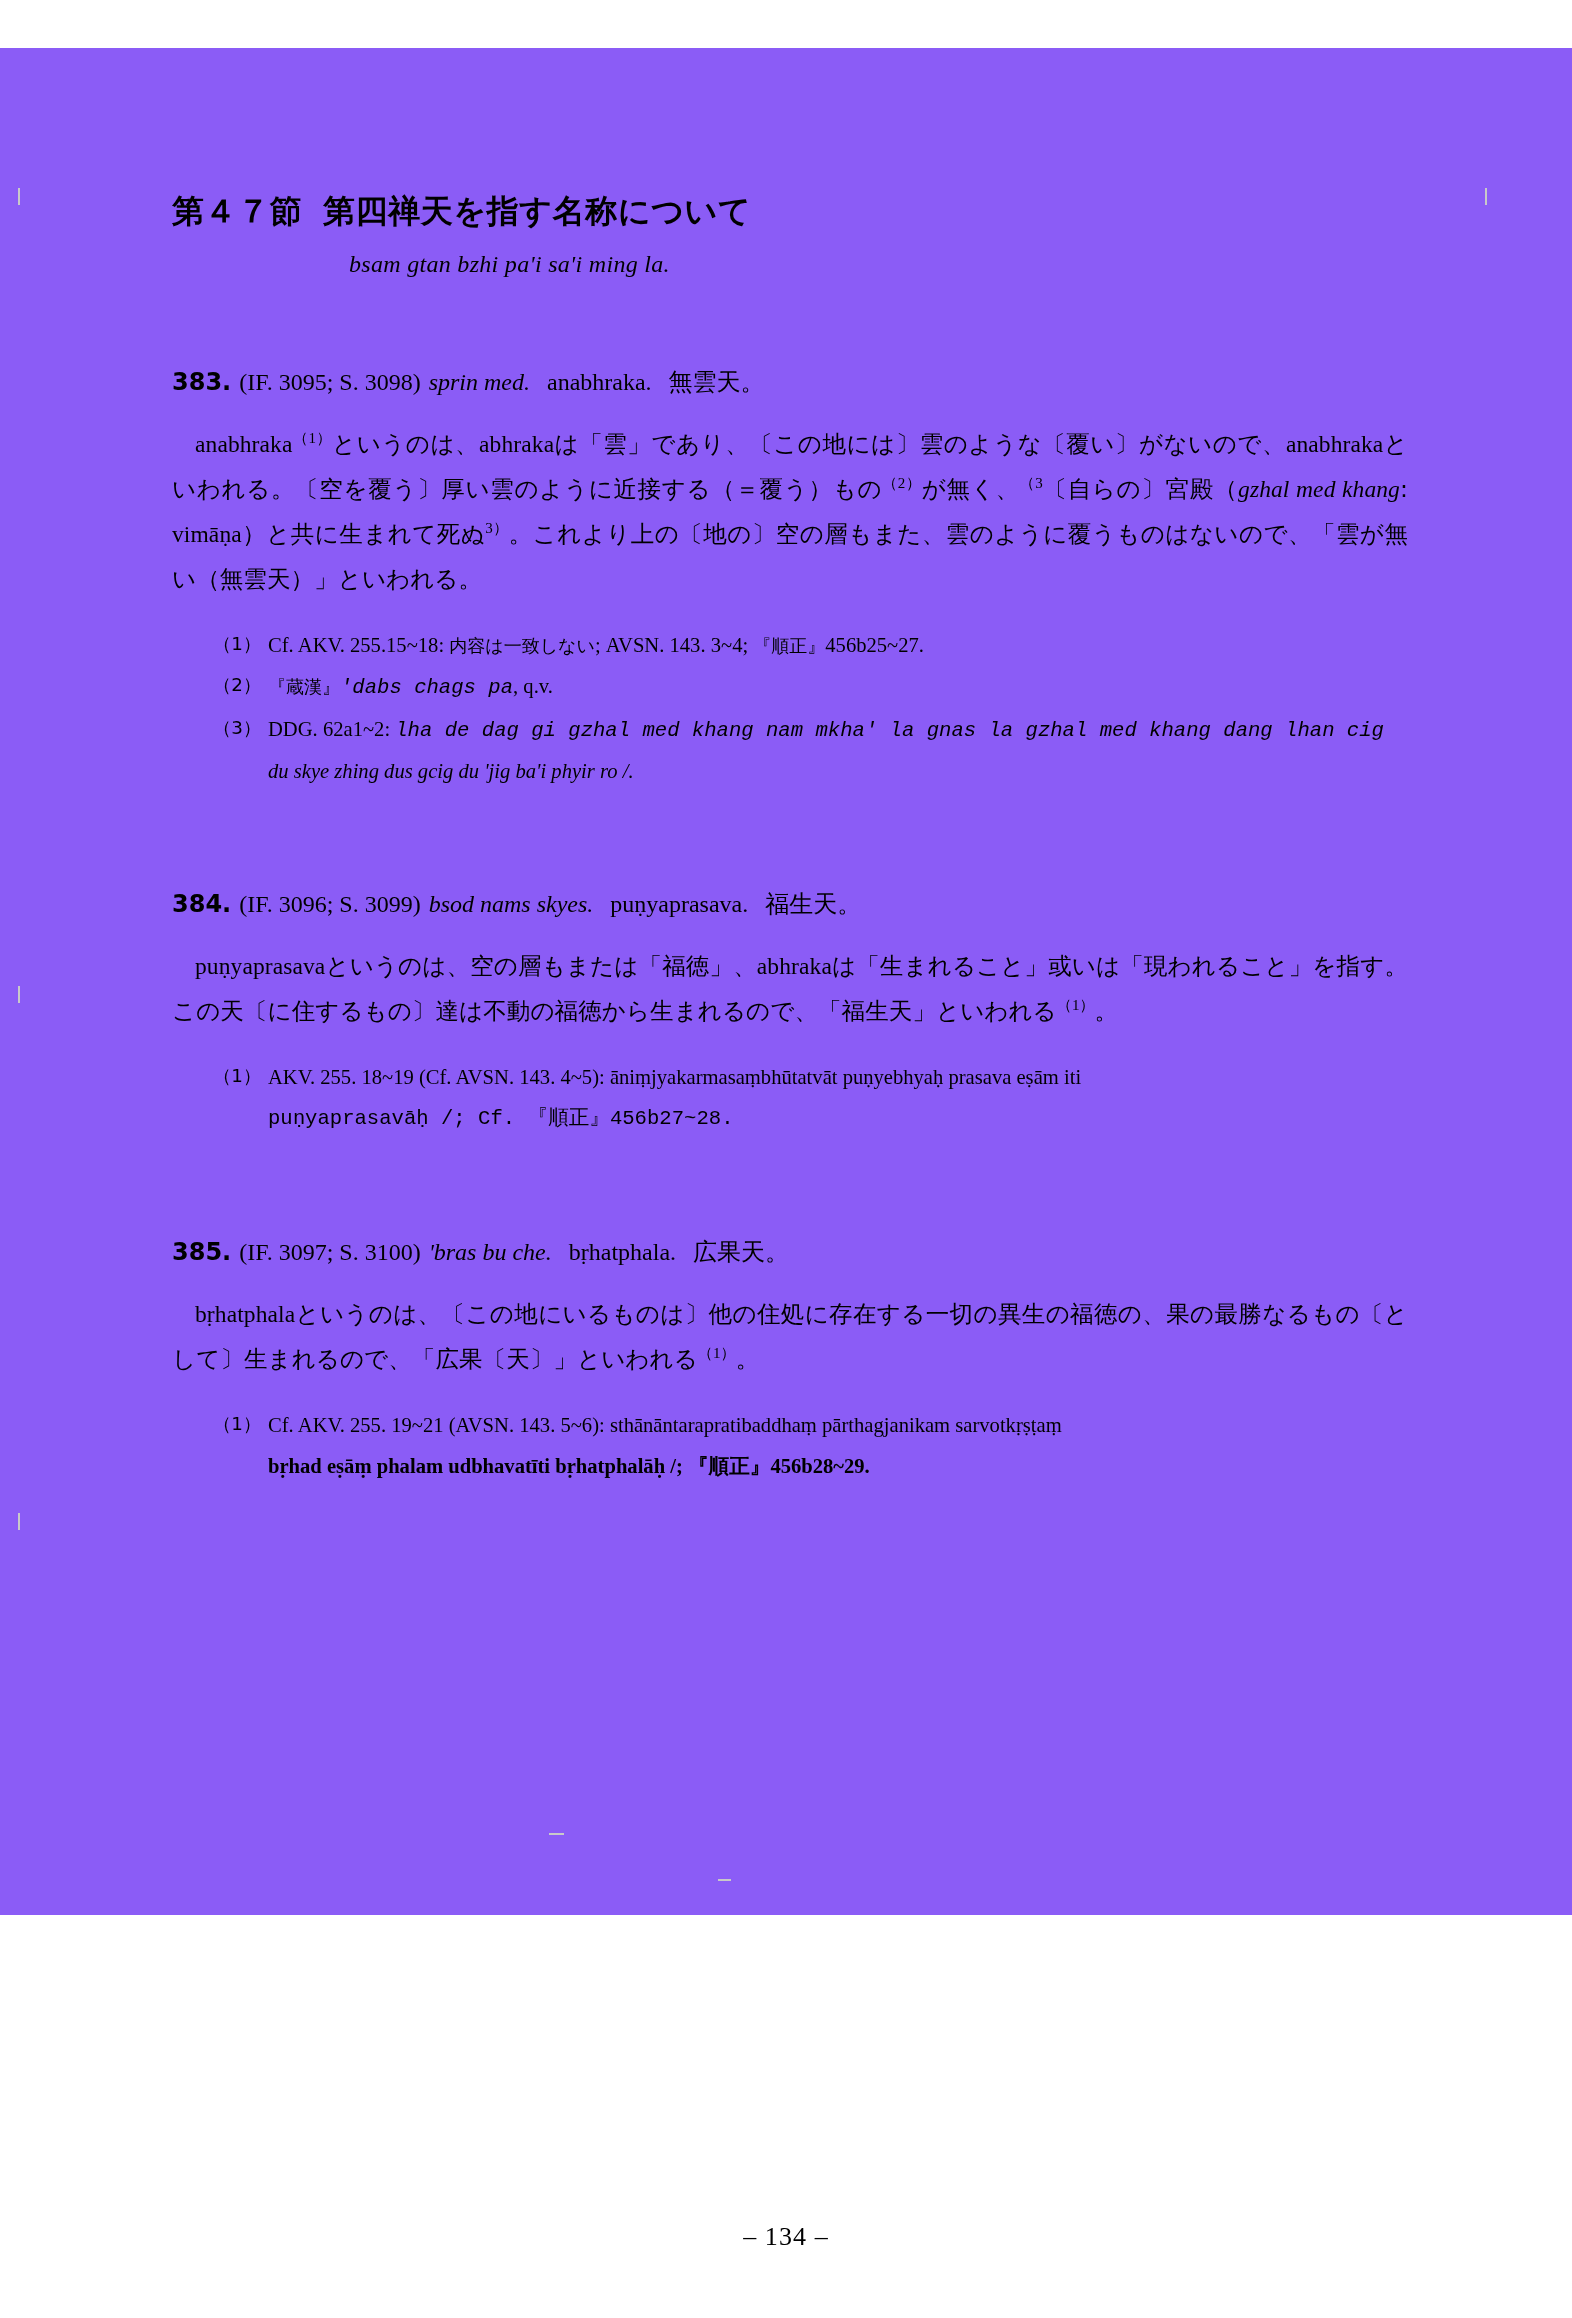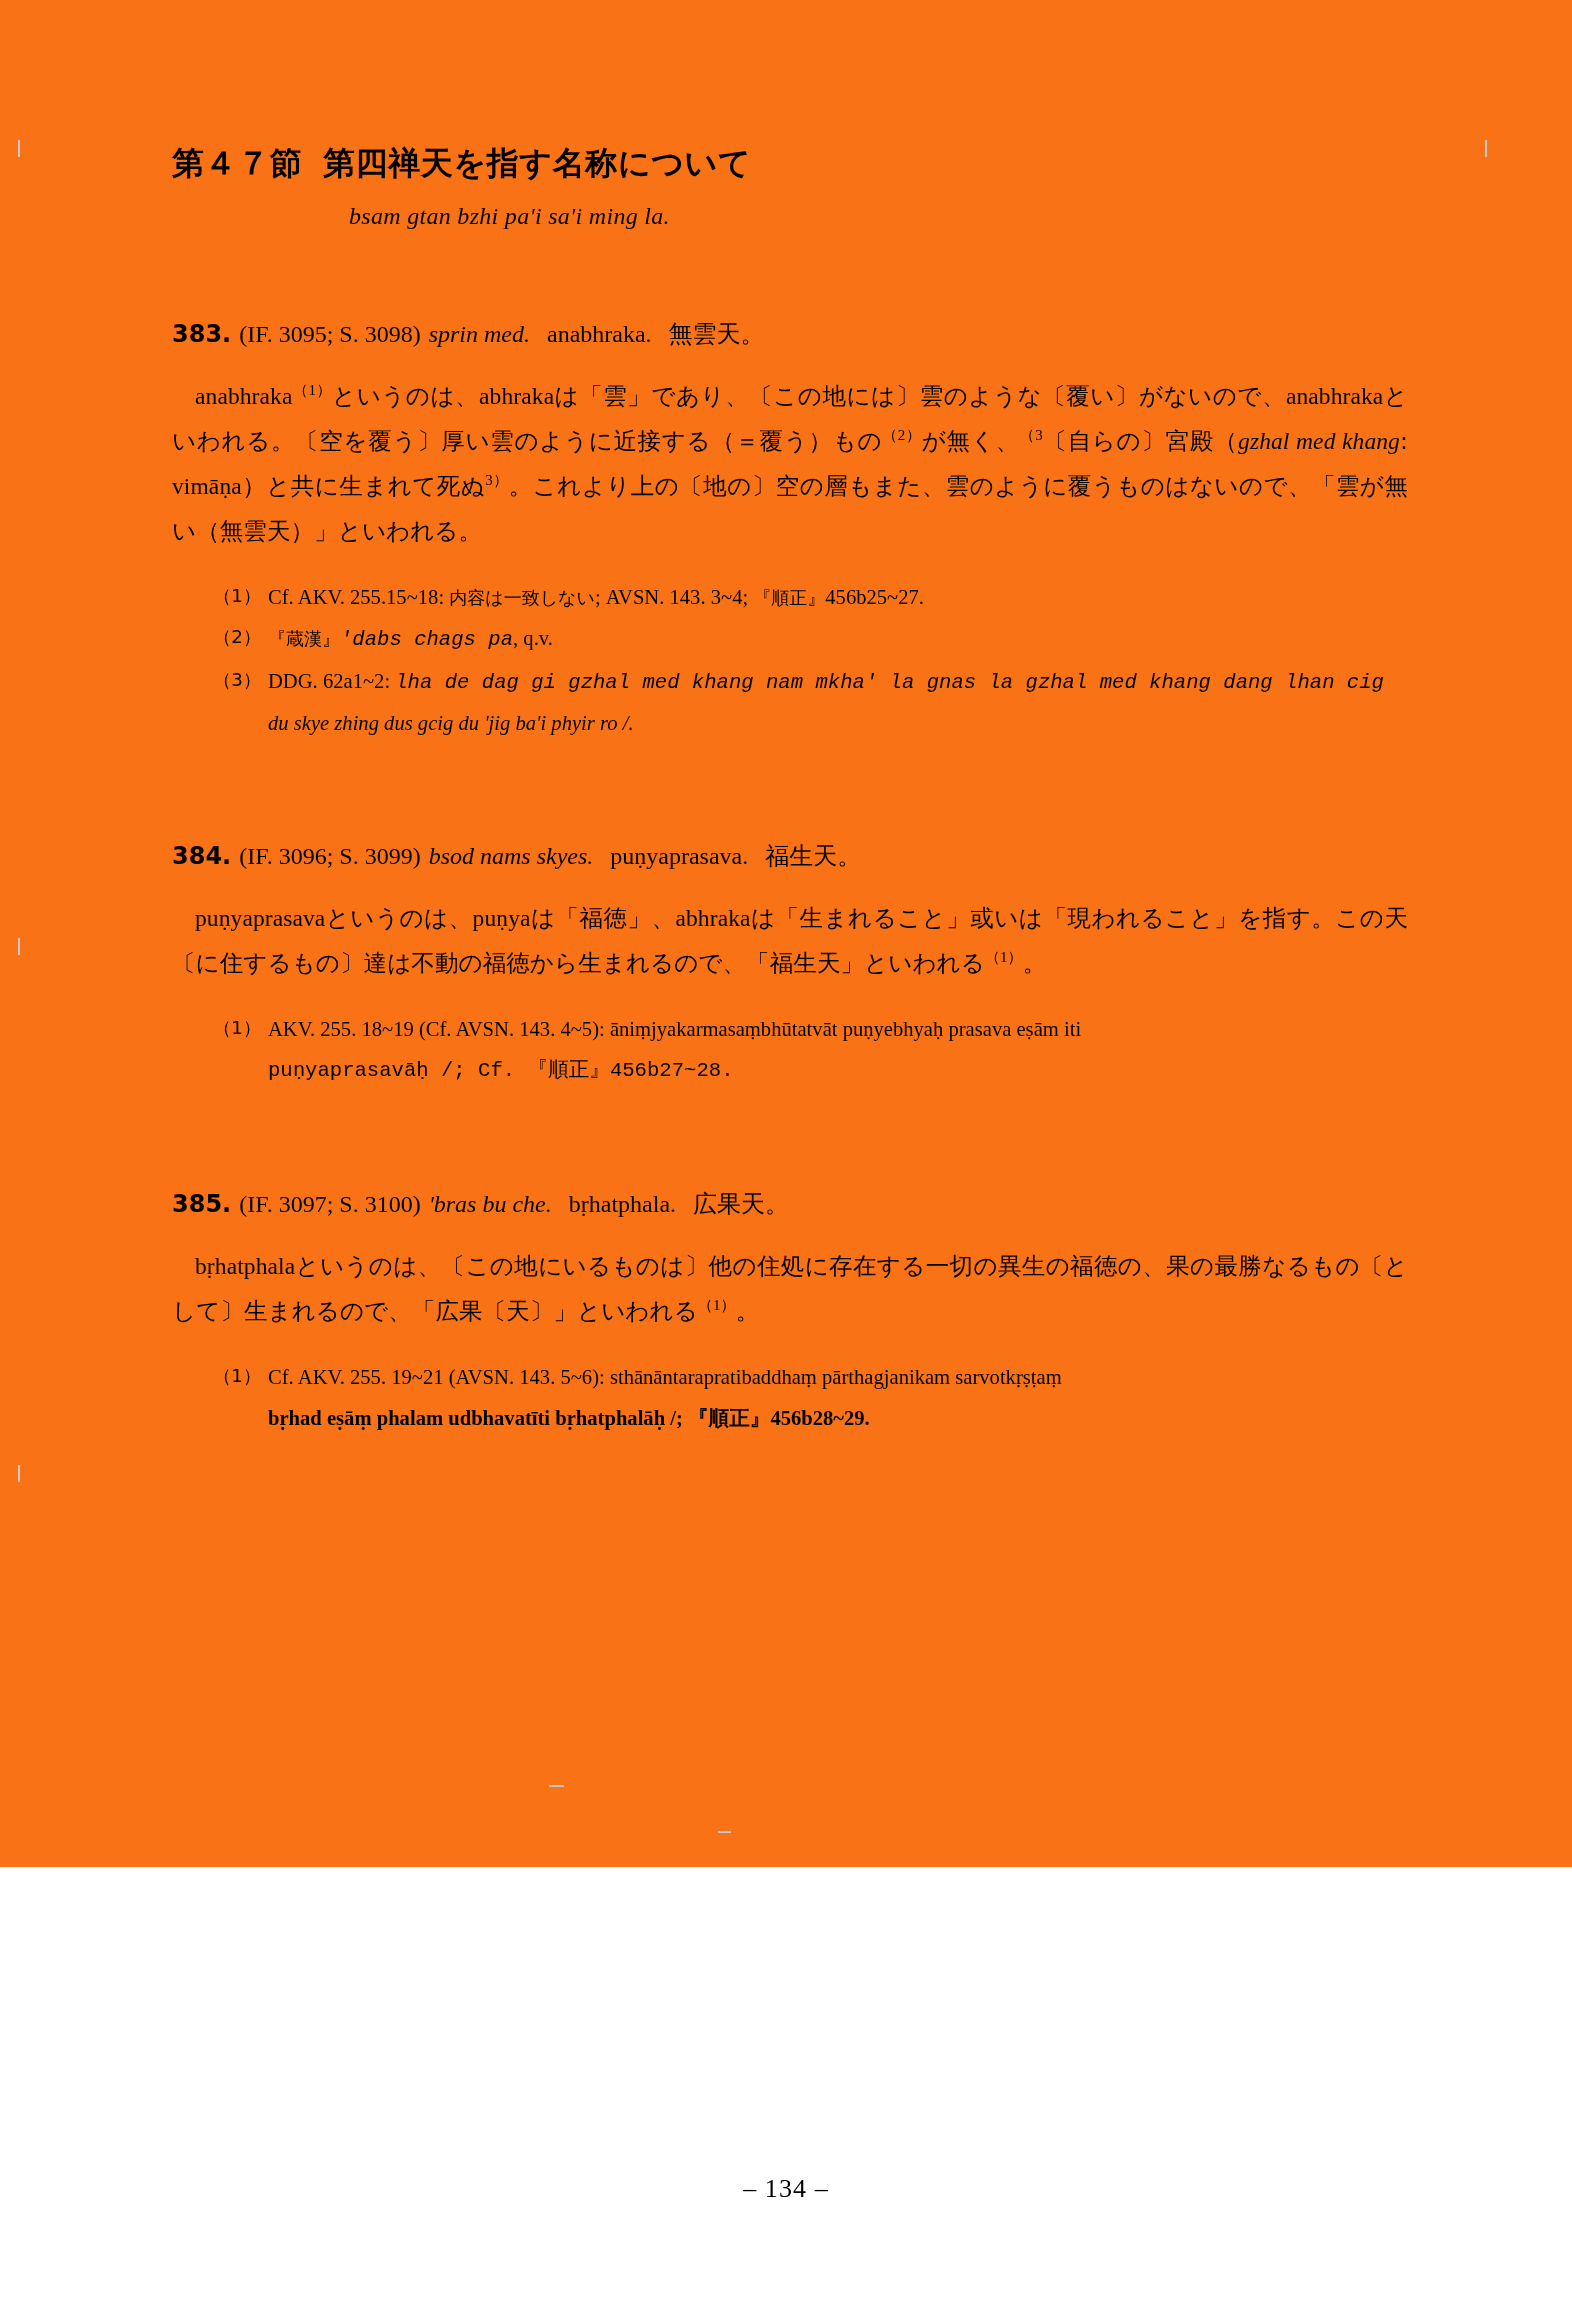--- a/index.html
+++ b/index.html
@@ -12,21 +12,22 @@
     height: 2319px;
     font-family: "Liberation Serif", serif;
     color: #000000;
     position: relative;
     overflow: hidden;
   }
   .page {
     position: relative;
     width: 1572px;
     height: 1867px;
-    background: #f97316;
+    background: #8b5cf6;
+    margin-top: 48px;
   }
   
   .edge-mark {
     position: absolute;
     background: #c9c9c9;
   }
 
   .content {
     position: absolute;
     left: 172px;
@@ -189,21 +190,21 @@
           <div class="note-text">DDG. 62a1~2: <span class="ital">lha de dag gi gzhal med khang nam mkha' la gnas la gzhal med khang dang lhan cig</span></div>
         </div>
         <div class="note-cont">du skye zhing dus gcig du 'jig ba'i phyir ro /.</div>
       </div>
     </div>
 
     <div class="entry" style="margin-top:97px;">
       <div class="entry-head">
         <span class="num">384.</span><span class="gap-s"></span><span class="ref">(IF. 3096; S. 3099)</span><span class="gap-s"></span><span class="tib">bsod nams skyes.</span><span class="gap-m"></span><span class="skt">puṇyaprasava.</span><span class="gap-m"></span><span class="jpn">福生天。</span>
       </div>
-      <p class="body-par"><span class="rom">puṇyaprasava</span>というのは、<span class="rom">puṇya</span>は「福徳」、<span class="rom">abhraka</span>は「生まれること」或いは「現われること」を指す。この天〔に住するもの〕達は不動の福徳から生まれるので、「福生天」といわれる<sup class="fn">（1）</sup>。</p>
+      <p class="body-par"><span class="rom">puṇyaprasava</span>というのは、<span class="rom">空の層もまた</span>は「福徳」、<span class="rom">abhraka</span>は「生まれること」或いは「現われること」を指す。この天〔に住するもの〕達は不動の福徳から生まれるので、「福生天」といわれる<sup class="fn">（1）</sup>。</p>
       <div class="notes">
         <div class="note">
           <div class="note-mark">（1）</div>
           <div class="note-text">AKV. 255. 18~19 (Cf. AVSN. 143. 4~5): āniṃjyakarmasaṃbhūtatvāt puṇyebhyaḥ prasava eṣām iti</div>
         </div>
         <div class="note-cont" style="font-style:normal;font-family:Liberation Mono, monospace;">puṇyaprasavāḥ /; Cf. <span class="jp">『順正』</span>456b27~28.</div>
       </div>
     </div>
 
     <div class="entry" style="margin-top:97px;">

